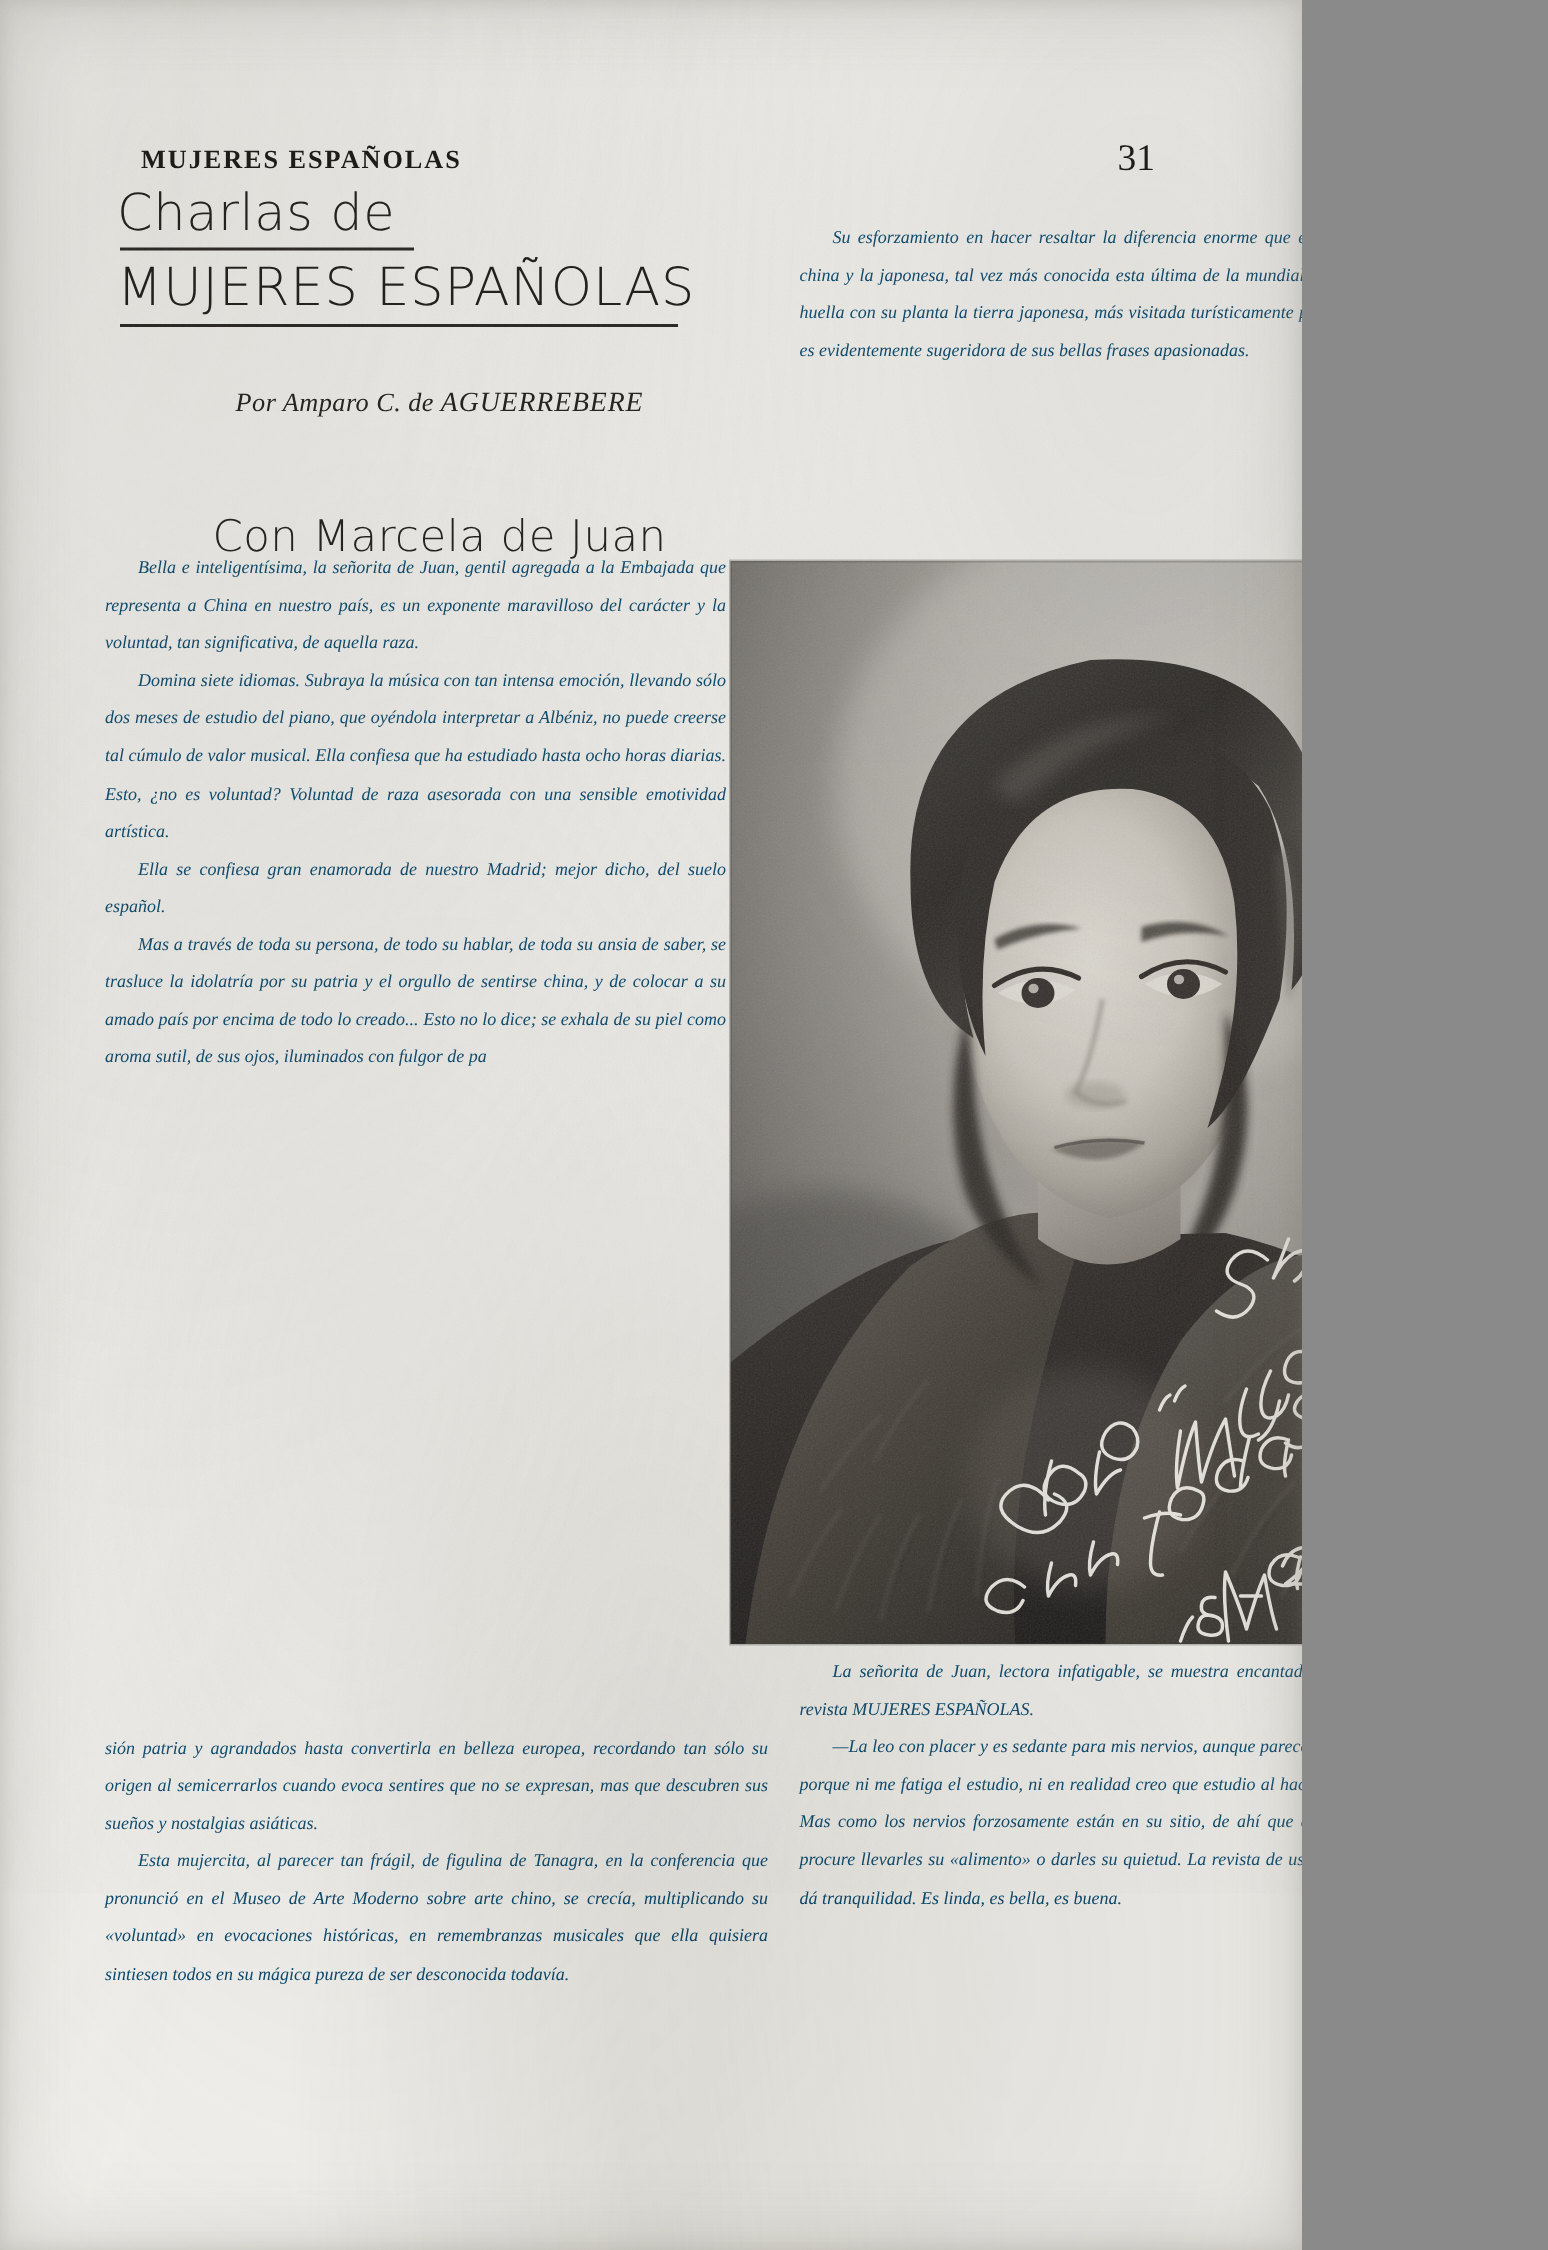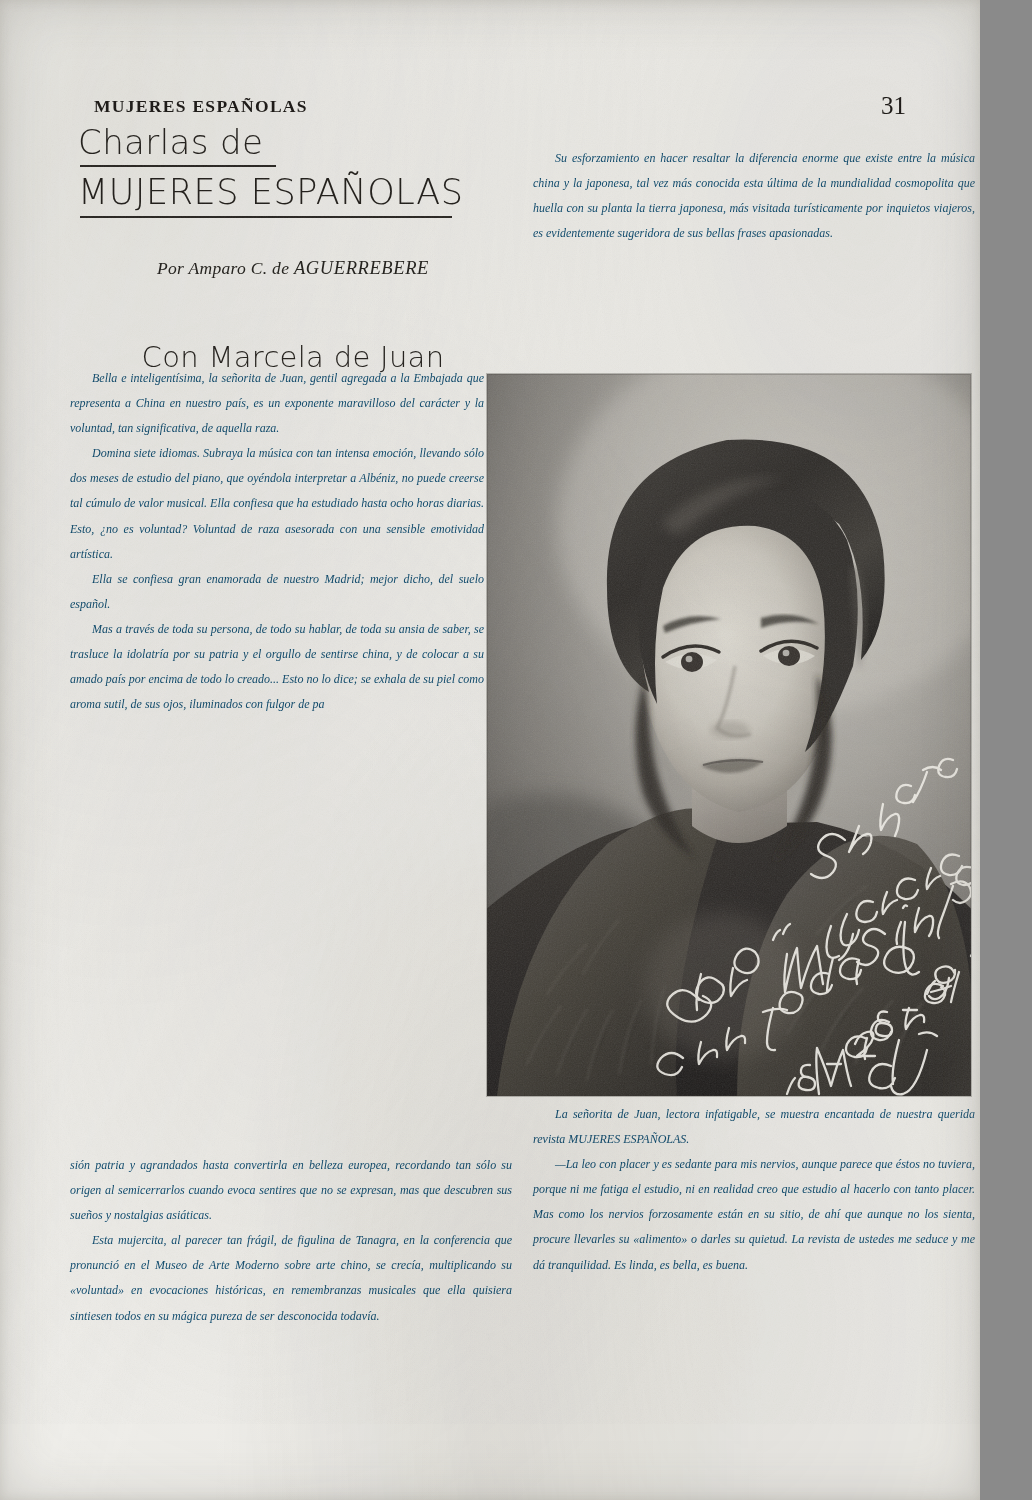--- a/index.html
+++ b/index.html
@@ -2,21 +2,21 @@
 <html><head>
 <meta charset="utf-8">
 <style>
   html, body {
     margin: 0;
     padding: 0;
     background: #8a8a8a;
   }
   .page {
     position: relative;
-    width: 980px;
+    width: 868px;
     height: 1500px;
     background: #efeeea;
     overflow: hidden;
     font-family: "Liberation Serif", serif;
     color: #1a1714;
   }
   
   .paper-grain {
     position: absolute;
     inset: 0;
@@ -50,21 +50,21 @@
     left: 94px;
     top: 96px;
     font-family: "Liberation Serif", serif;
     font-weight: bold;
     font-size: 17.5px;
     letter-spacing: 1.3px;
     color: #1a1714;
   }
   .folio {
     position: absolute;
-    right: 74px;
+    right: 98px;
     top: 92px;
     font-family: "Liberation Serif", serif;
     font-size: 25px;
     color: #1a1714;
   }
 
   
   .masthead { position: absolute; left: 78px; top: 124px; width: 430px; }
   .ttl-kicker {
     font-family: "DejaVu Sans", sans-serif;

